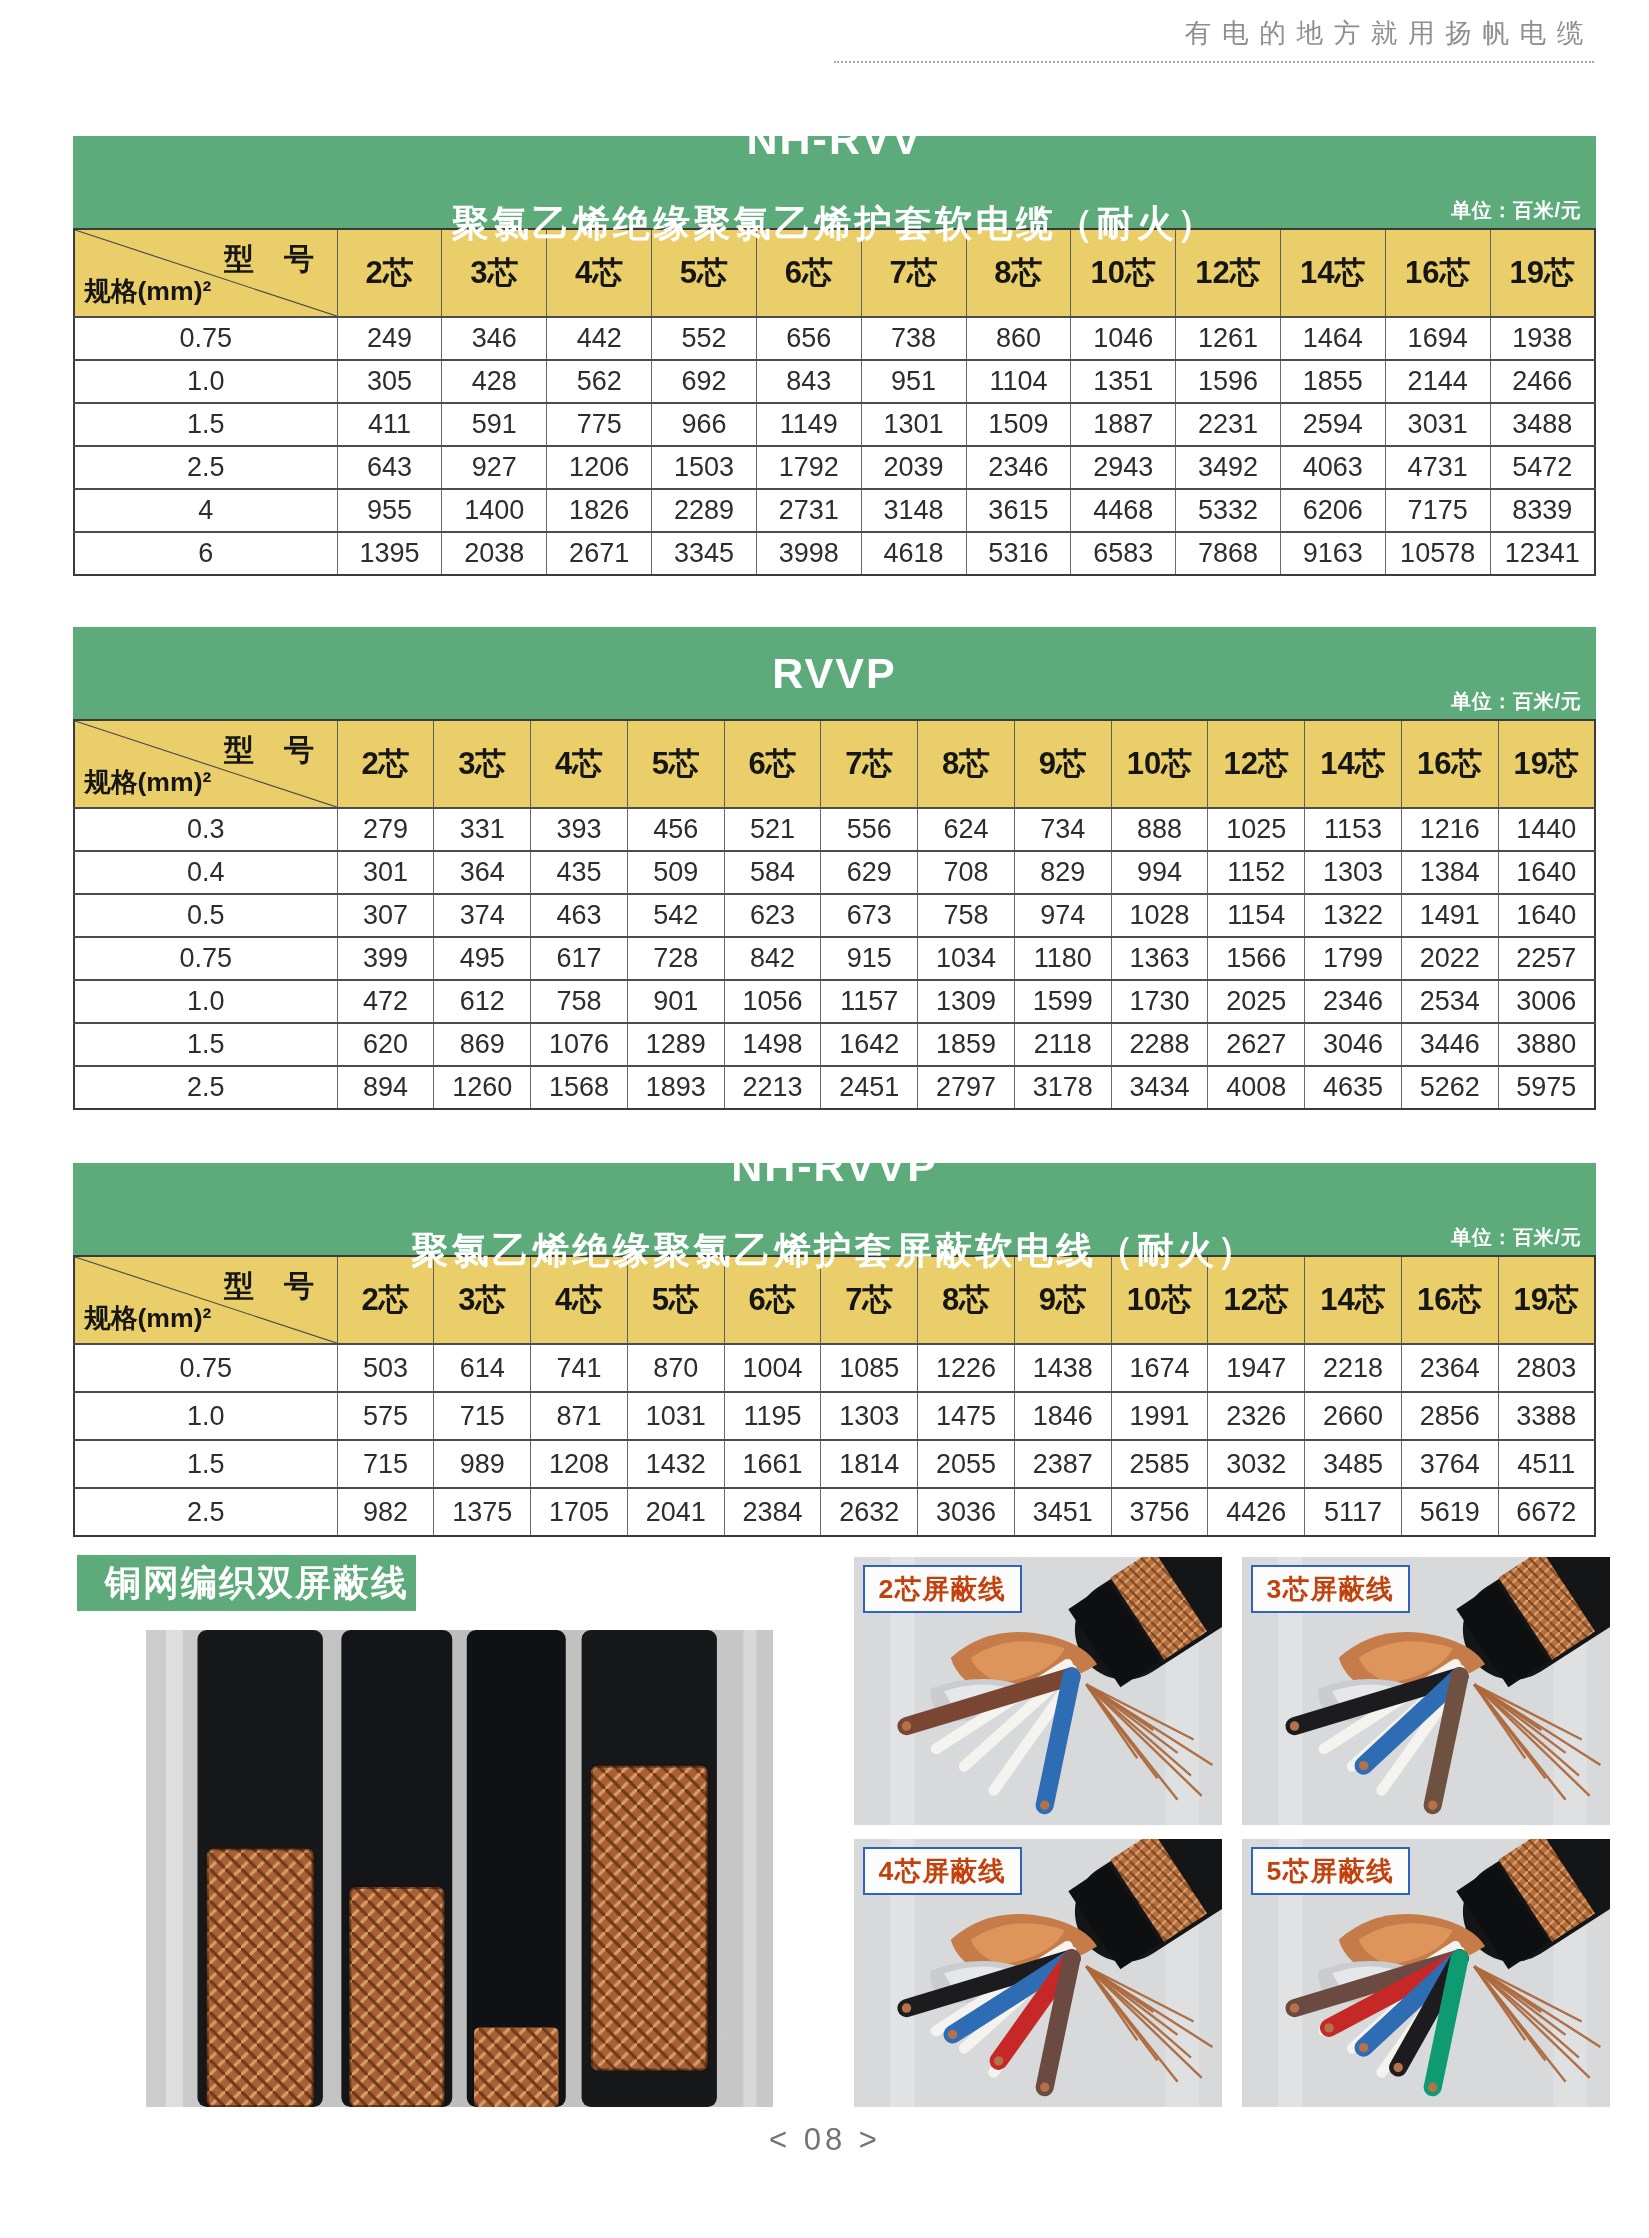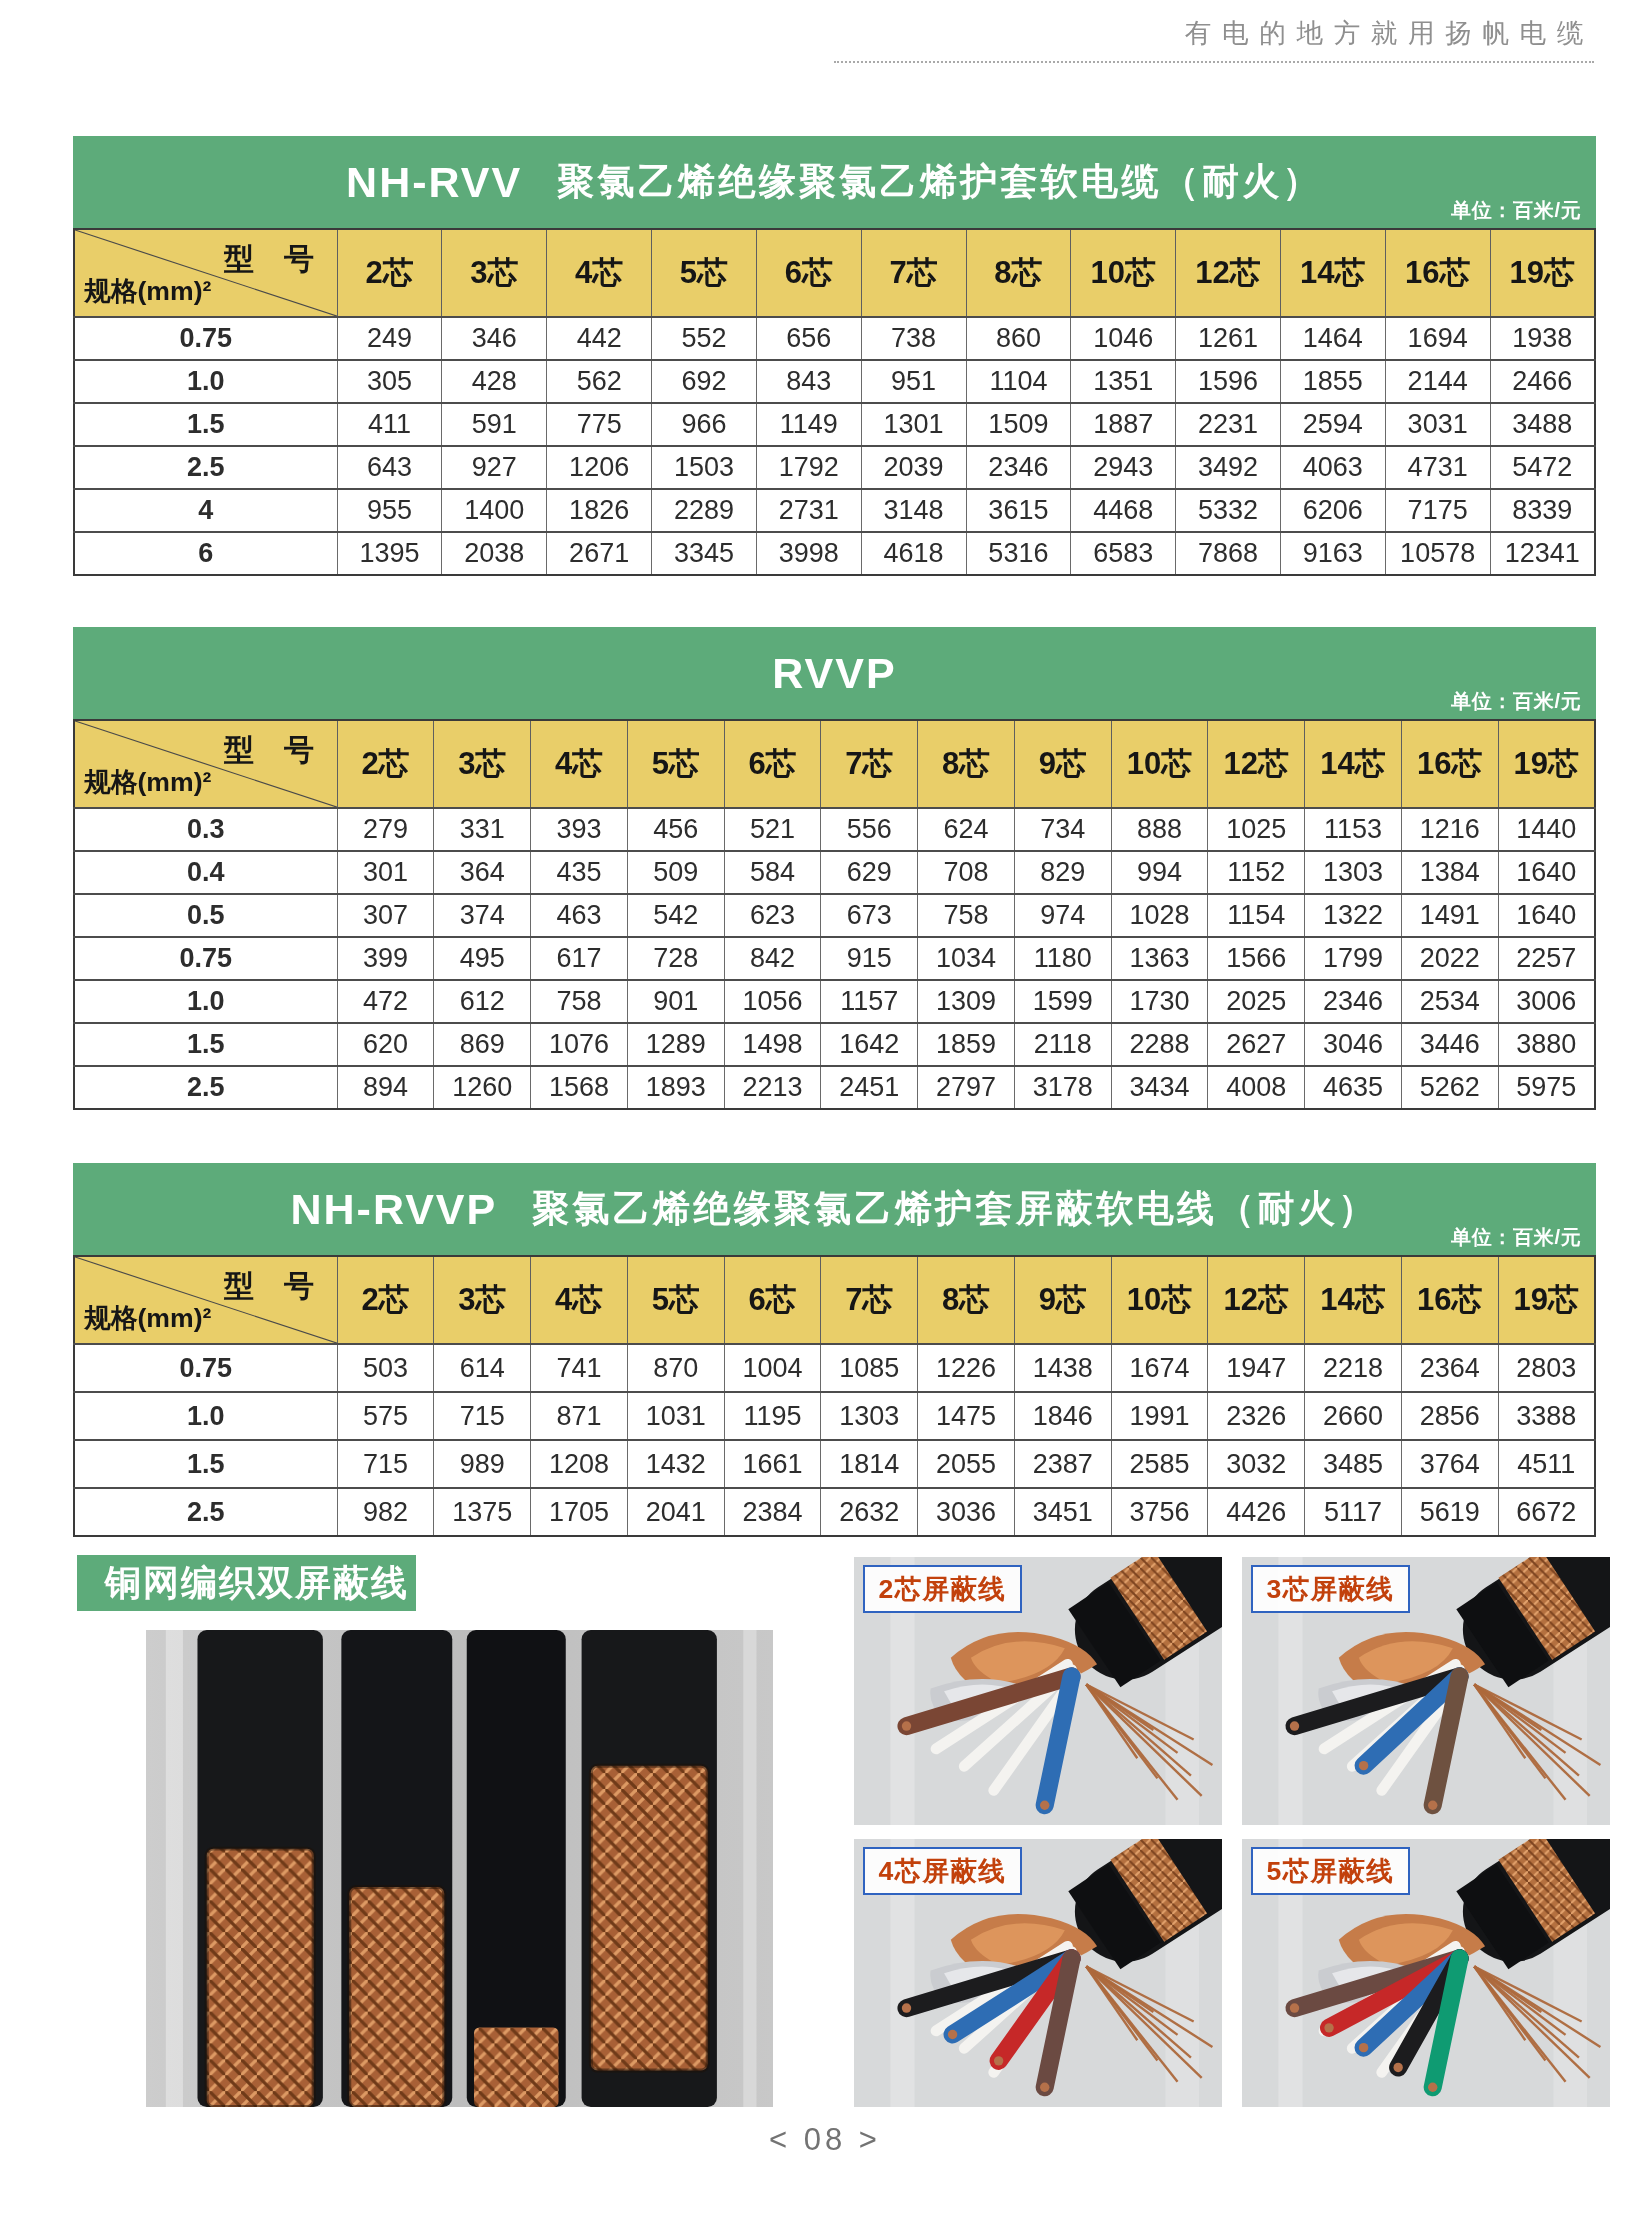--- a/index.html
+++ b/index.html
@@ -13,41 +13,41 @@
     text-align:right;padding-bottom:10.6px;border-bottom:2.7px dotted #a9a9a9;
   }
   .slogan{font-size:26.6px;color:#8f8f8f;letter-spacing:10.6px;}
   
   .sec{position:absolute;left:73px;width:1523px;}
   #sec0{top:136px}
   #sec1{top:627px}
   #sec2{top:1163px}
   .band{
     position:relative;height:92px;background:#5dab7a;color:#fff;
-    display:flex;align-items:center;justify-content:center;gap:35px;
+    display:flex;align-items:center;justify-content:center;gap:35px;flex-direction:column;
   }
   .band .model{font-size:43px;font-weight:700;letter-spacing:2px;}
   .band .desc{font-size:37px;font-weight:700;letter-spacing:3.3px;}
   .band .unit{position:absolute;right:14.6px;bottom:4px;font-size:20px;font-weight:700;letter-spacing:0.7px;}
   table.price-table{
     width:100%;border-collapse:collapse;table-layout:fixed;background:#fff;
     border:2px solid #3a3a3a;
   }
   .price-table thead tr{height:88px;}
   .price-table thead th{
     background:#e9ce69;font-size:31px;font-weight:700;color:#161616;
     border-left:1.3px solid #5f5f5f;text-align:center;vertical-align:middle;
   }
   .price-table thead th:first-child{border-left:none;}
   .price-table tbody td{
     font-size:27px;color:#2d2d2d;text-align:center;vertical-align:middle;
     border-left:1.3px solid #6a6a6a;border-top:2px solid #4c4c4c;
     font-stretch:condensed;
   }
-  .price-table tbody td:first-child{border-left:none;font-weight:bold;}
+  .price-table tbody td:first-child{border-left:none;}
   .t0 tbody tr{height:43px;}
   .t1 tbody tr{height:43px;}
   .t2 tbody tr{height:48px;}
   th.corner{position:relative;padding:0;}
   .corner-wrap{position:absolute;inset:0;}
   svg.diag{position:absolute;inset:0;width:100%;height:100%;}
   .c-top{position:absolute;top:9.3px;right:22.6px;font-size:30px;font-weight:700;color:#161616;}
   .c-bot{position:absolute;bottom:6.6px;left:9.3px;font-size:26.6px;font-weight:700;color:#161616;}
   
   .green-label{

